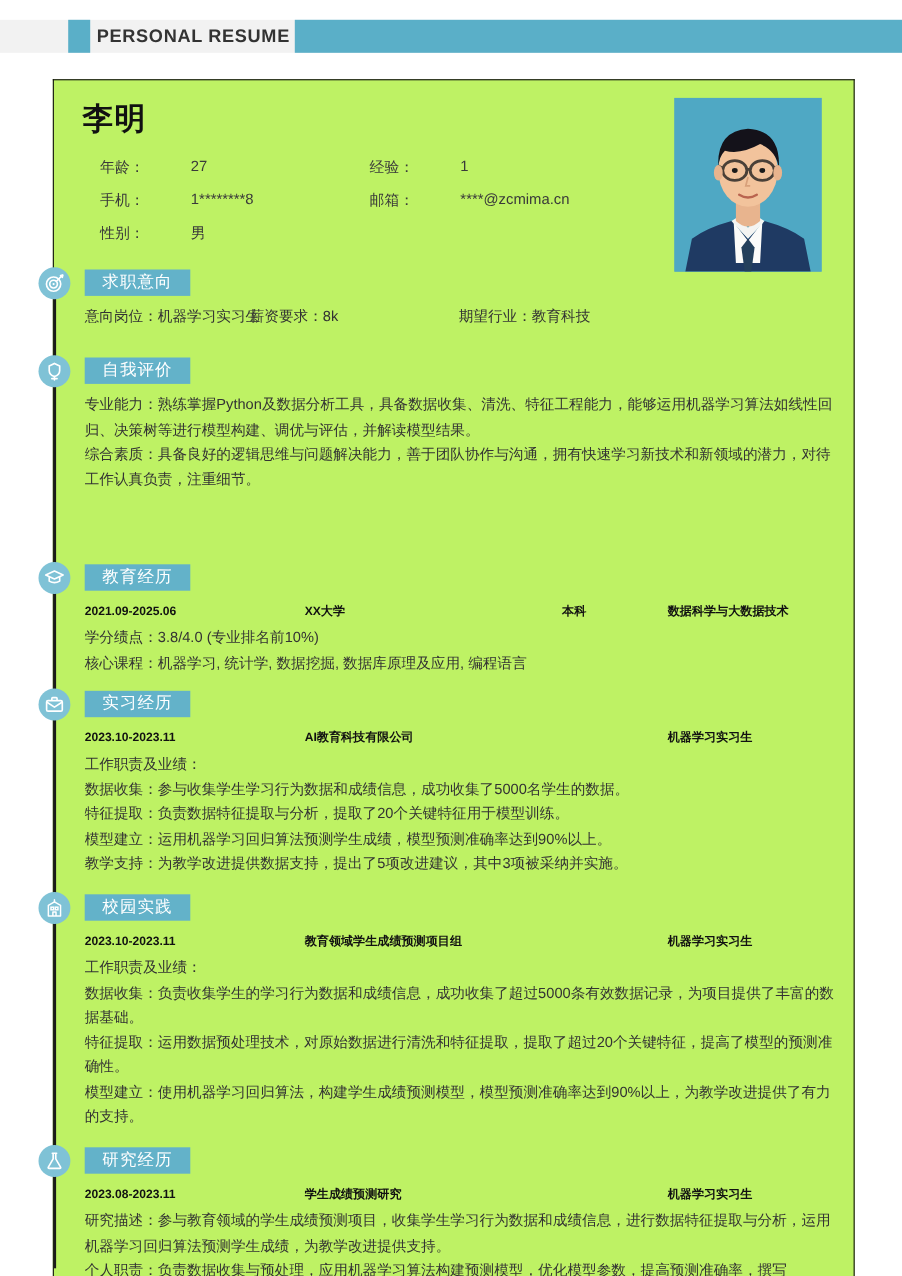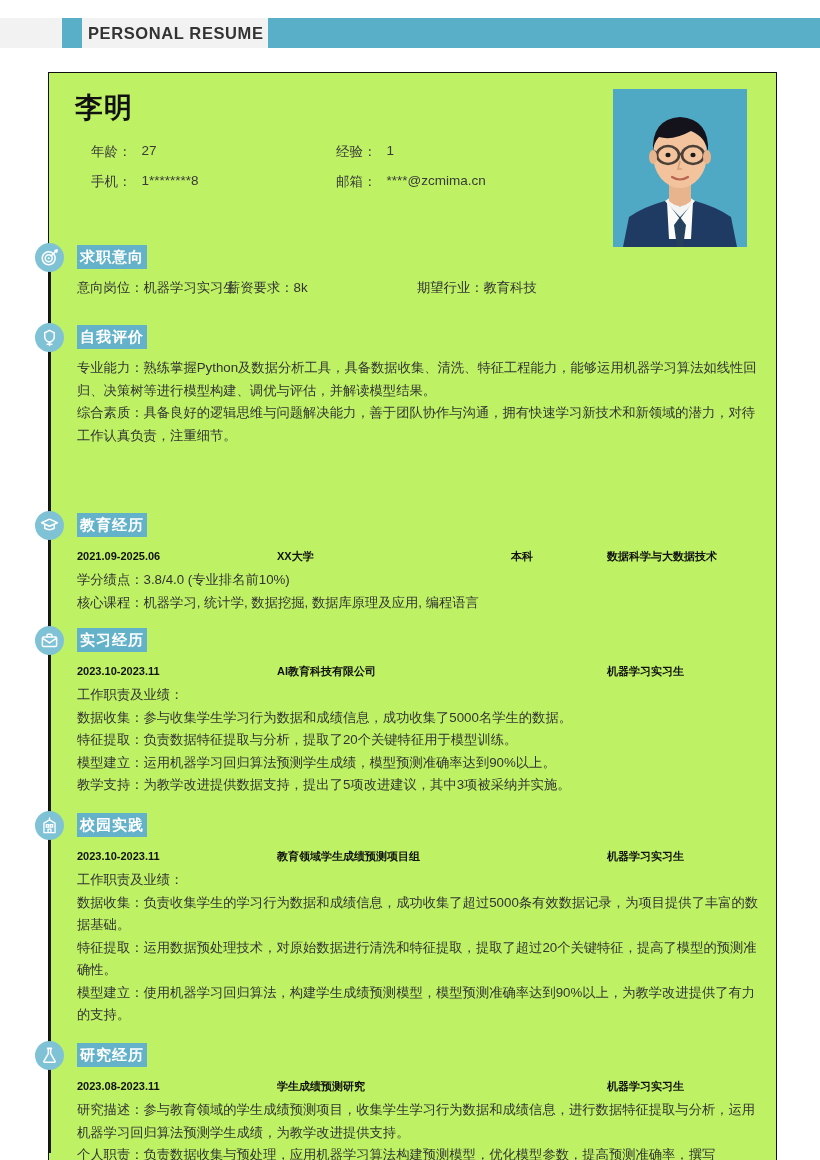--- a/index.html
+++ b/index.html
@@ -81,20 +81,21 @@
     font-size: 13.5px;
     color: #3a3a3a;
   }
   .info-row {
     display: flex;
     margin-bottom: 12px;
   }
   .info-cell {
     display: flex;
     width: 245px;
+    gap: 32px;
   }
   .info-label {
     white-space: nowrap;
   }
   .info-value {
     margin-left: 10px;
     white-space: nowrap;
   }
 
   
@@ -132,25 +133,25 @@
     align-items: center;
     justify-content: center;
     box-sizing: border-box;
   }
   .sec-icon svg { display: block; }
   .sec-title {
     position: absolute;
     left: 28px; top: 2px;
     height: 24px;
     line-height: 24px;
-    padding: 0 3px;
+    padding: 0 16px;
     background: #63b2c9;
     color: #ffffff;
     font-size: 15px;
-    font-weight: bold;
+    font-weight: normal;
     letter-spacing: 1px;
     white-space: nowrap;
   }
   .sec-body {
     position: absolute;
     left: 28px; top: 34px;
     width: 688px;
     font-size: 13.3px;
     line-height: 22.5px;
     color: #333333;
@@ -206,20 +207,24 @@
       <div class="info-cell">
         <span class="info-label">手机：</span>
         <span class="info-value">1********8</span>
       </div>
       <div class="info-cell">
         <span class="info-label">邮箱：</span>
         <span class="info-value">****@zcmima.cn</span>
       </div>
     </div>
     <div class="info-row">
+      <div class="info-cell">
+        <span class="info-label">性别：</span>
+        <span class="info-value">男</span>
+      </div>
       <div class="info-cell"></div>
     </div>
   </div>
 
   <div class="photo">
     <svg width="134" height="158" viewBox="0 0 134 158">
       <rect x="0" y="0" width="134" height="158" fill="#4fa8c4"></rect>
 
       <path d="M10 158 L16 128 Q30 118 52 112 L67 128 L82 112 Q104 118 118 128 L124 158 Z" fill="#1f3a63"></path>
 

